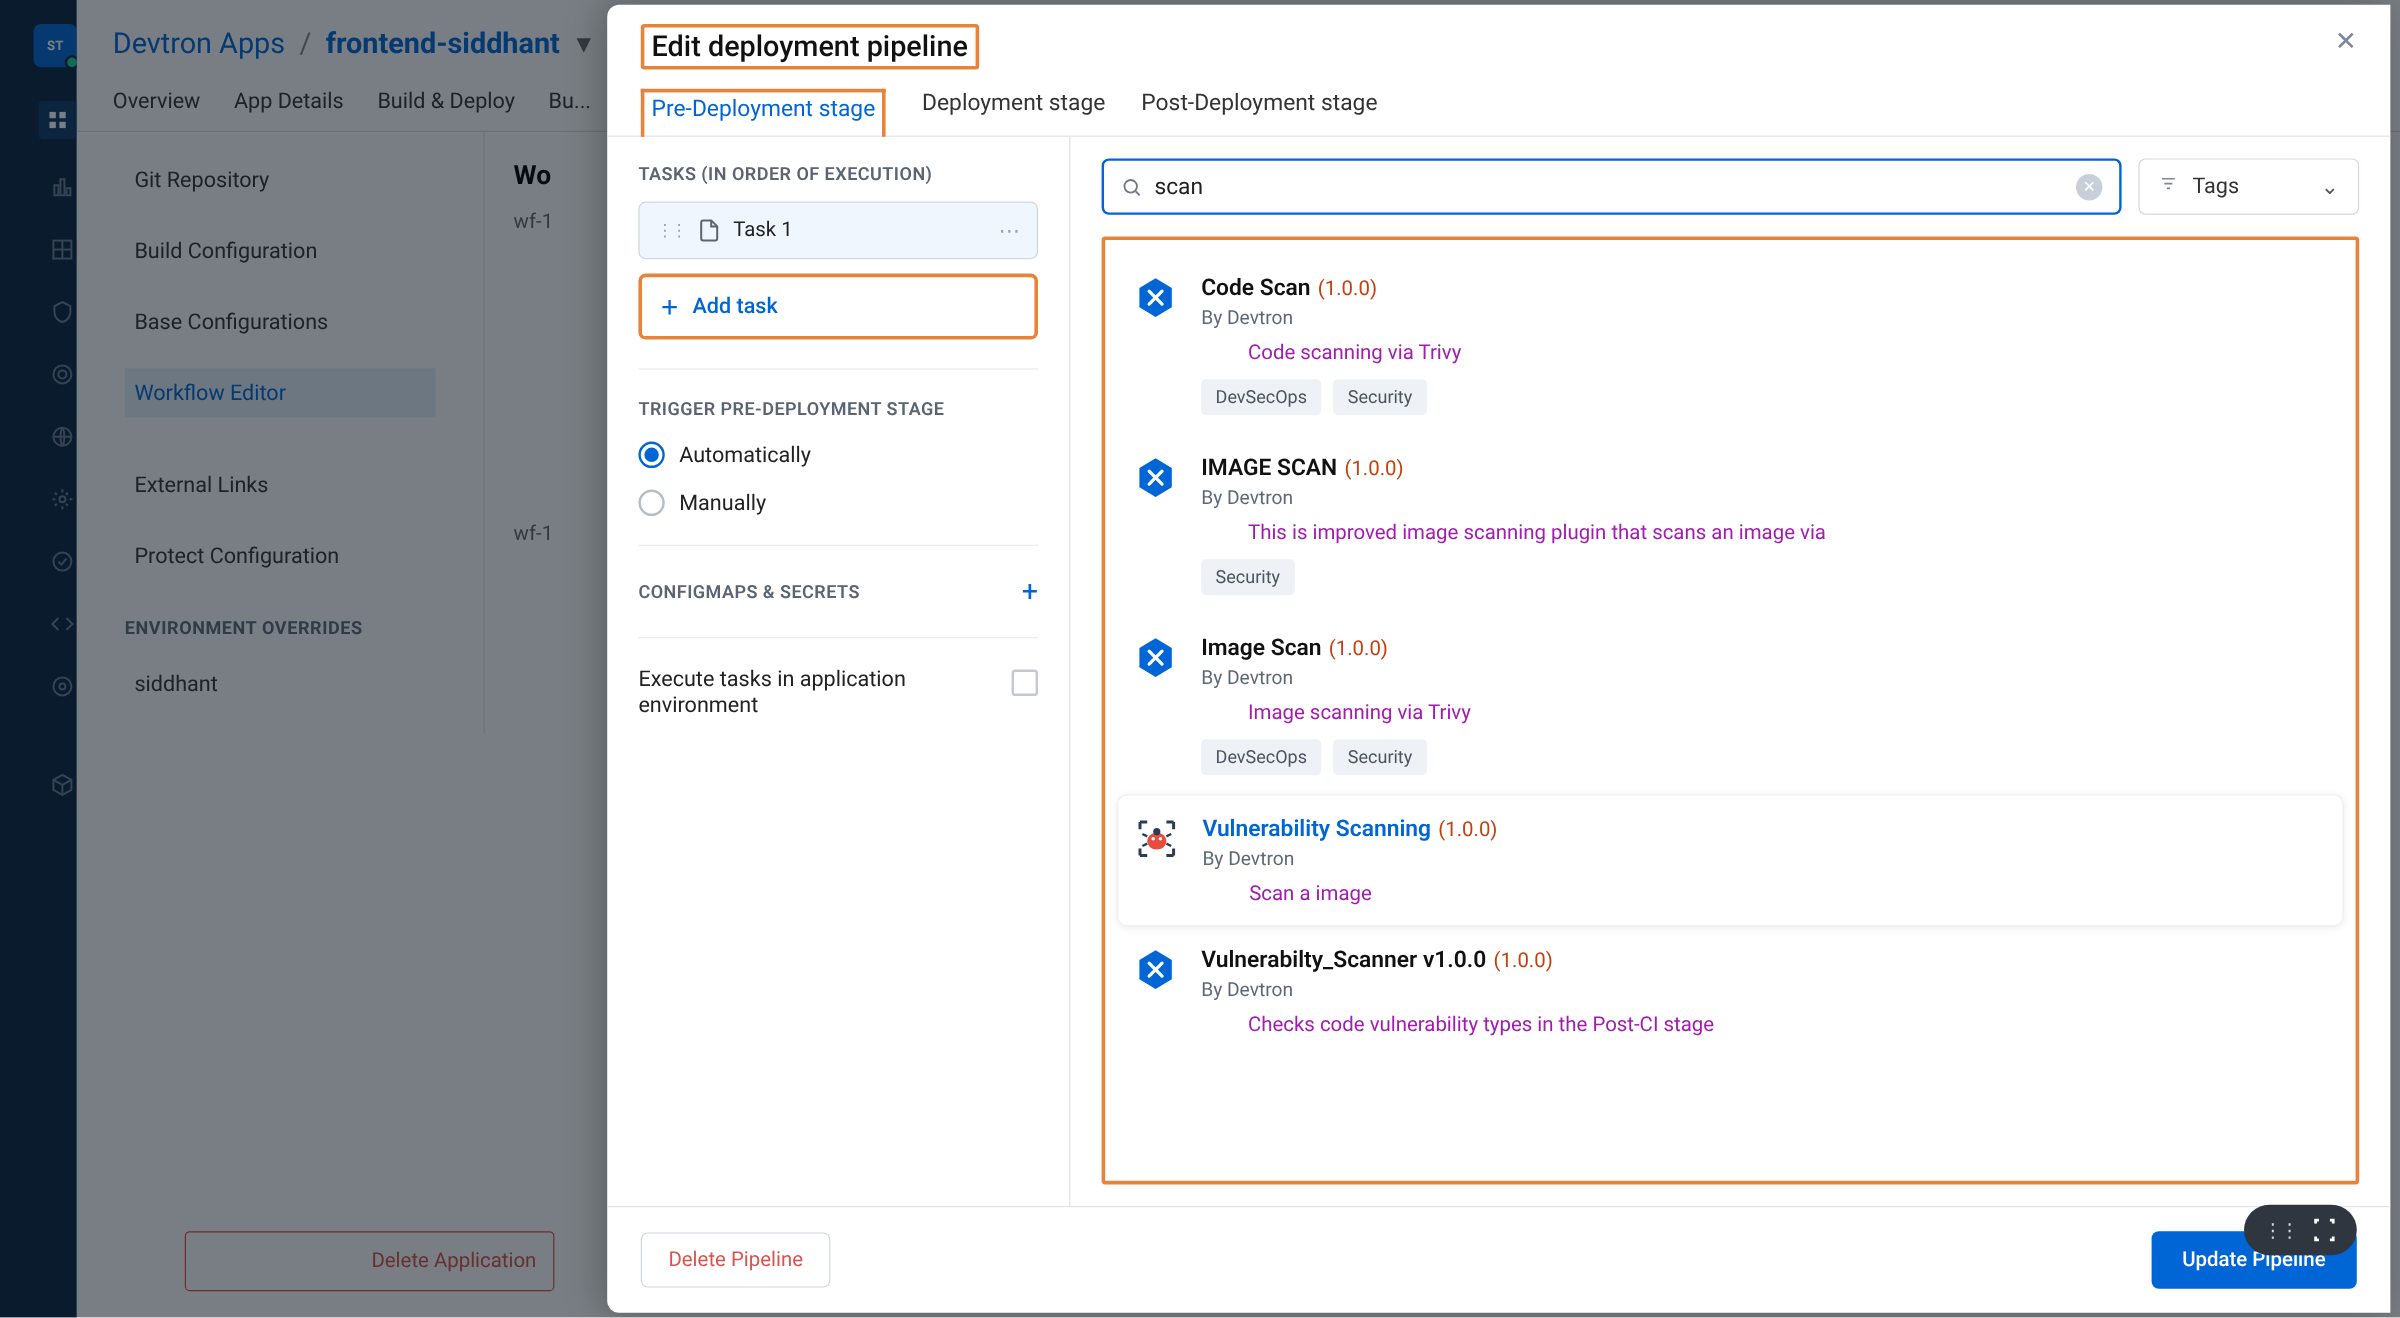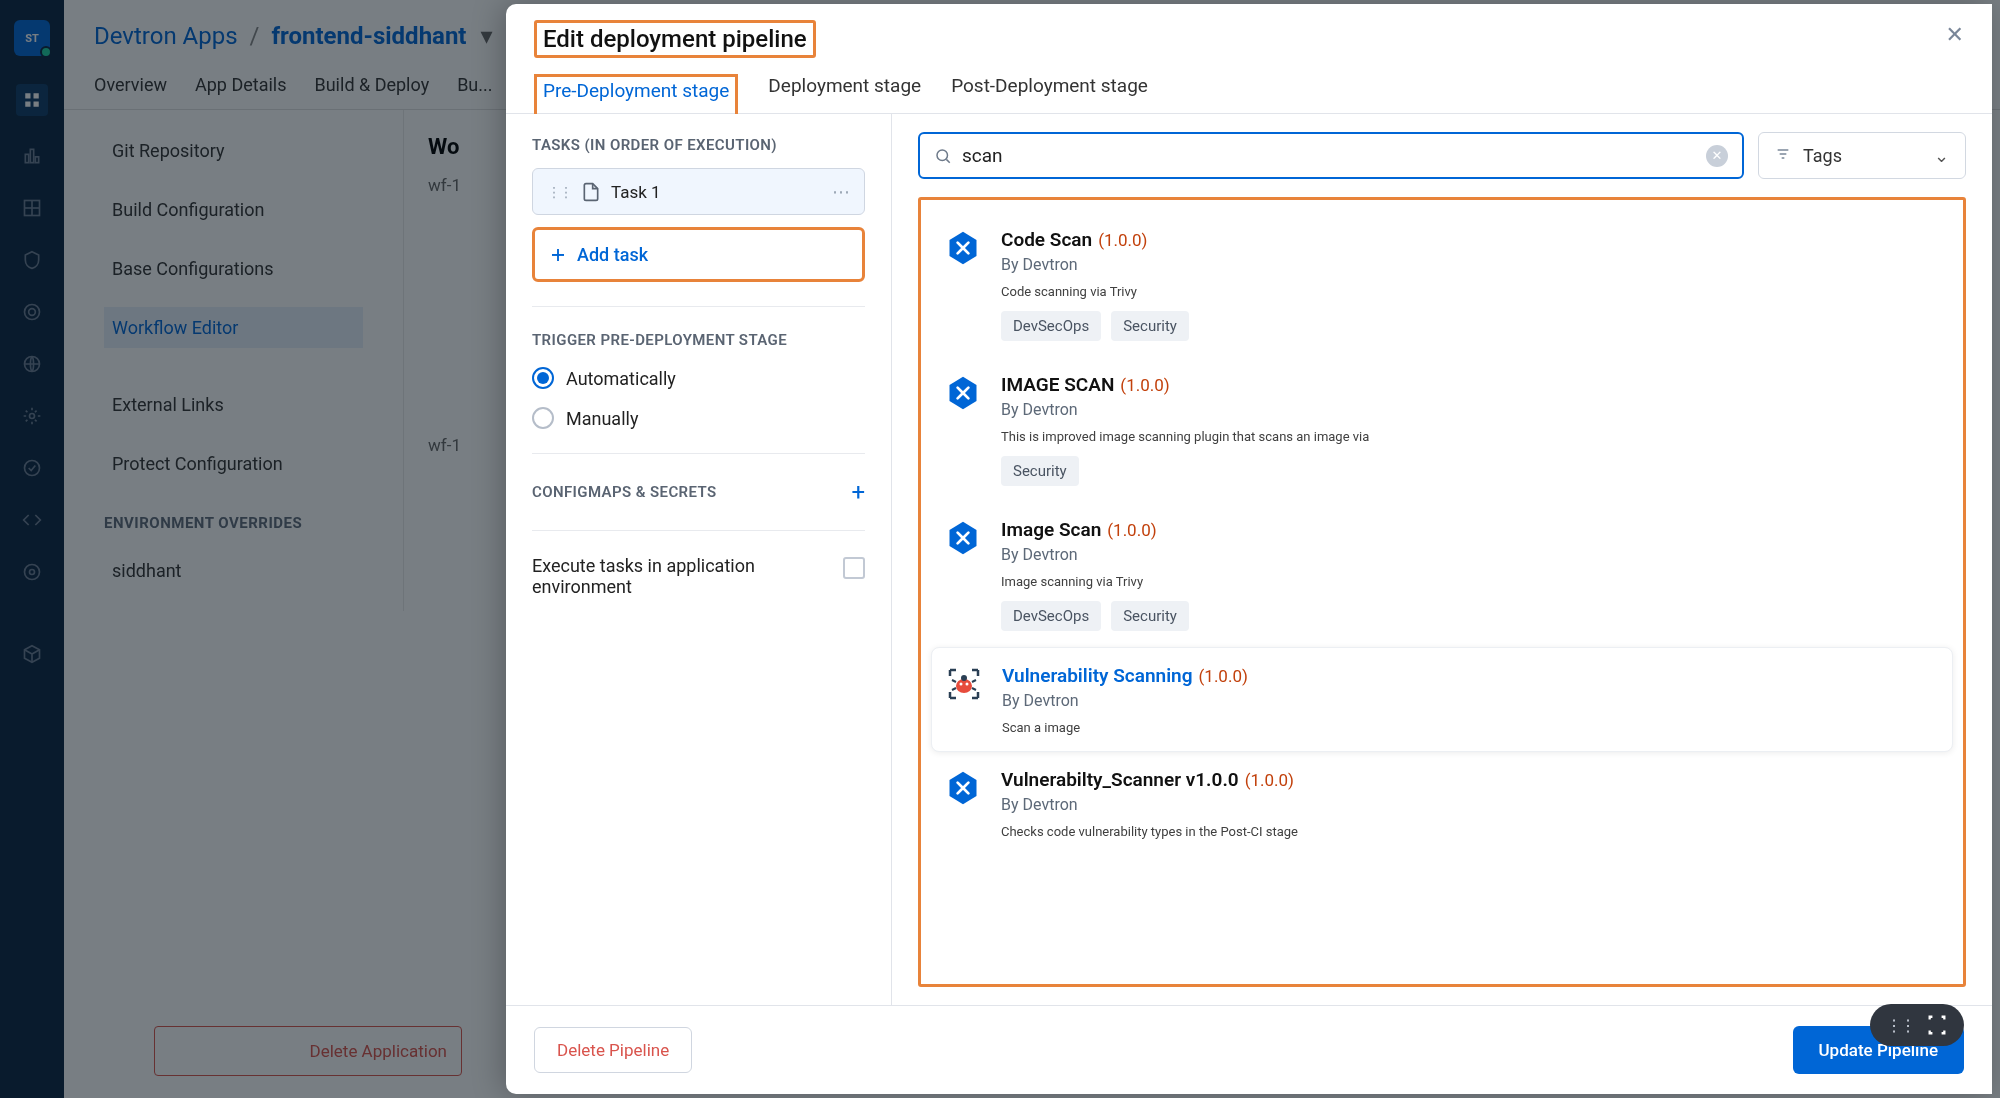--- a/index.html
+++ b/index.html
@@ -1,20 +1,20 @@
 <!DOCTYPE html>
 <html><head>
 <meta charset="utf-8">
 <style>
 * { box-sizing: border-box; margin: 0; padding: 0; font-family: -apple-system, BlinkMacSystemFont, "Segoe UI", Roboto, sans-serif; }
 body { width: 2000px; height: 1098px; background: #f0f1f4; overflow: hidden; position: relative; }
 
 
 .bg-app { position: absolute; inset: 0; display: flex; }
-.bg-sidebar { width: 64px; background: #0a2540; display: flex; flex-direction: column; align-items: center; padding-top: 20px; gap: 28px; }
+.bg-sidebar { width: 64px; background: #0a2540; display: flex; flex-direction: column; align-items: flex-end; padding-top: 20px; gap: 28px; }
 .bg-sidebar .logo { width: 36px; height: 36px; background: #0066d6; border-radius: 6px; display: flex; align-items: center; justify-content: center; color: #fff; font-size: 11px; font-weight: 700; position: relative; }
 .bg-sidebar .logo .dot { position: absolute; bottom: -2px; right: -2px; width: 12px; height: 12px; border-radius: 50%; background: #1dd1a1; border: 2px solid #0a2540; }
 .bg-sidebar .nav-icon { width: 24px; height: 24px; border-radius: 4px; color: #6b7c93; display:flex; align-items:center; justify-content:center; }
 .bg-sidebar .nav-icon.active { background: #0e3a66; color: #fff; padding: 4px; width: 32px; height: 32px; }
 .bg-main { flex: 1; background: #fff; position: relative; }
 .bg-header { padding: 22px 30px 10px; }
 .bg-breadcrumb { font-size: 24px; color: #0066d6; }
 .bg-breadcrumb .sep { color: #888; margin: 0 6px; }
 .bg-breadcrumb .current { font-weight: 700; }
 .bg-tabs { display: flex; gap: 28px; padding: 14px 30px; border-bottom: 1px solid #e0e0e0; font-size: 18px; color: #333; }
@@ -59,36 +59,36 @@
 .plus-icon { color: #0066d6; font-size: 24px; font-weight: 400; cursor: pointer; }
 .exec-row { display: flex; align-items: flex-start; gap: 16px; font-size: 18px; color: #222; }
 .checkbox { width: 22px; height: 22px; border: 2px solid #c2c9d4; border-radius: 3px; margin-top: 2px; flex-shrink: 0; }
 
 .right-panel { flex: 1; padding: 18px 26px; display: flex; flex-direction: column; overflow: hidden; }
 .search-row { display: flex; gap: 14px; margin-bottom: 18px; }
 .search-box { flex: 1; display: flex; align-items: center; border: 2px solid #0066d6; border-radius: 6px; padding: 10px 14px; gap: 10px; }
 .search-box svg { color: #6e7a8a; }
 .search-input { border: none; outline: none; flex: 1; font-size: 19px; color: #222; }
 .search-clear { width: 22px; height: 22px; background: #c8cfd9; border-radius: 50%; color: #fff; display: flex; align-items: center; justify-content: center; font-size: 13px; cursor: pointer; }
-.tags-dropdown { width: 208px; border: 1px solid #d2d8e1; border-radius: 6px; padding: 10px 16px; display: flex; align-items: center; gap: 12px; font-size: 18px; color: #333; cursor: pointer; }
+.tags-dropdown { width: 184px; border: 1px solid #d2d8e1; border-radius: 6px; padding: 10px 16px; display: flex; align-items: center; gap: 12px; font-size: 18px; color: #333; cursor: pointer; }
 .tags-dropdown .filter-icon { color: #7a8799; }
 .tags-dropdown .chev { margin-left: auto; color: #555; }
 
 .plugin-list { flex: 1; overflow-y: auto; border: 3px solid #e8833a; border-radius: 3px; padding: 12px 10px; }
 .plugin-item { display: flex; gap: 18px; padding: 16px 12px; border-radius: 8px; }
 .plugin-item.hover { background: #fff; box-shadow: 0 1px 6px rgba(0,0,0,0.08); border: 1px solid #eceff3; }
 .plugin-icon { width: 40px; height: 40px; flex-shrink: 0; display: flex; align-items: center; justify-content: center; }
 .hex-icon { width: 36px; height: 36px; }
 .vuln-icon svg { width: 40px; height: 40px; }
 .plugin-content { flex: 1; }
 .plugin-title { font-size: 19px; font-weight: 600; color: #111; }
 .plugin-title.link { color: #0066d6; }
 .plugin-version { font-size: 17px; color: #c2410c; margin-left: 6px; font-weight: 400; }
 .plugin-author { font-size: 16px; color: #5d6978; margin-top: 4px; }
-.plugin-desc { font-size: 13px; color: #404040; margin-top: 10px; }
+.plugin-desc { font-size: 17px; color: #a21caf; margin-top: 10px; margin-left: 39px; }
 .plugin-tags { display: flex; gap: 10px; margin-top: 12px; }
 .plugin-tag { background: #eef1f5; color: #4a5462; font-size: 15px; padding: 6px 12px; border-radius: 4px; }
 
 .modal-footer { border-top: 1px solid #e1e4ea; padding: 20px 28px; display: flex; justify-content: space-between; align-items: center; }
 .btn-delete { border: 1px solid #d0d6e0; color: #d9544d; background: #fff; padding: 12px 22px; font-size: 17px; border-radius: 6px; cursor: pointer; }
 .btn-primary { background: #0066d6; color: #fff; border: none; padding: 14px 26px; font-size: 17px; font-weight: 500; border-radius: 6px; cursor: pointer; }
 
 .float-pill { position: absolute; bottom: 48px; right: 28px; background: #30363f; border-radius: 22px; padding: 10px 16px; display: flex; gap: 12px; color: #fff; align-items: center; }
 .float-pill .p-drag { letter-spacing: -2px; color: #cfd6e1; }
 </style>

